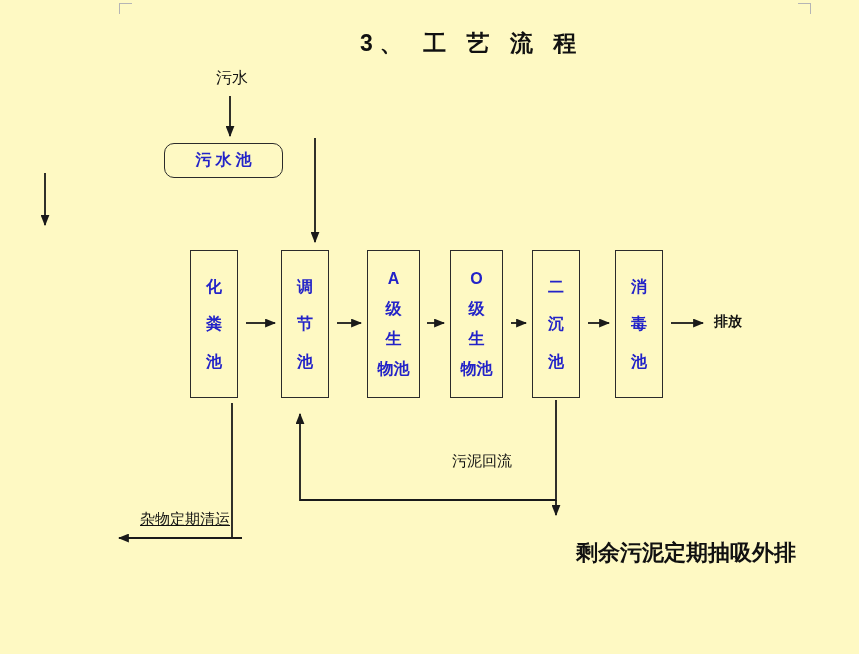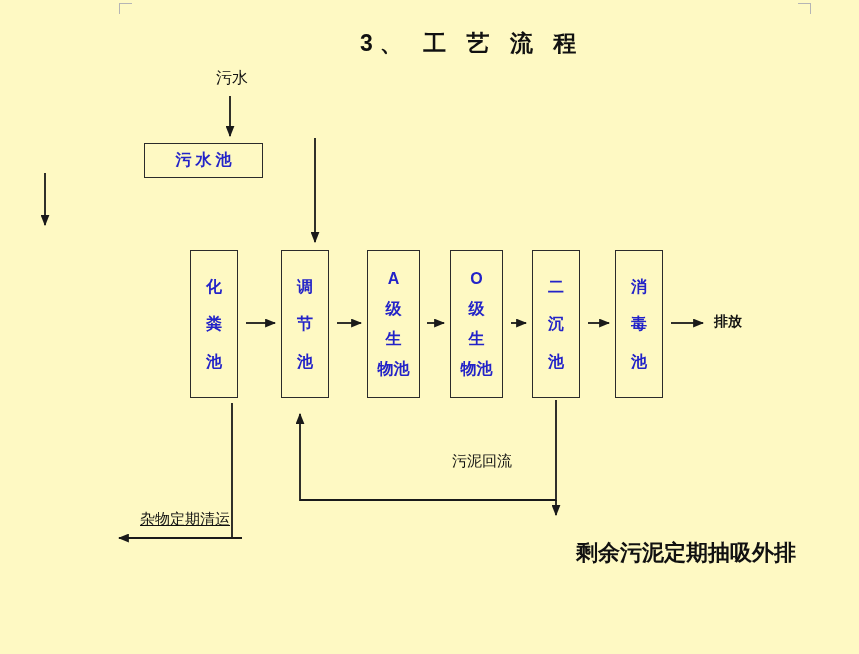--- a/index.html
+++ b/index.html
@@ -77,21 +77,21 @@
 
 <div class="stage">
 
   <div class="corner left abs" style="left:119px;top:3px;"></div>
   <div class="corner right abs" style="left:798px;top:3px;"></div>
 
   <div class="title abs" style="left:360px;top:28px;">3、 工 艺 流 程</div>
 
   <div class="plainlabel abs" style="left:216px;top:68px;">污水</div>
 
-  <div class="hbox abs" style="left:144px;top:143px;width:117px;height:33px;">
+  <div class="hbox abs" style="left:164px;top:143px;width:117px;height:33px;border-radius:10px;">
     <span>污水池</span>
   </div>
 
 
   <div class="pbox" style="left:190px;width:48px;">
     <span>化</span>
     <span>粪</span>
     <span>池</span>
   </div>
 

